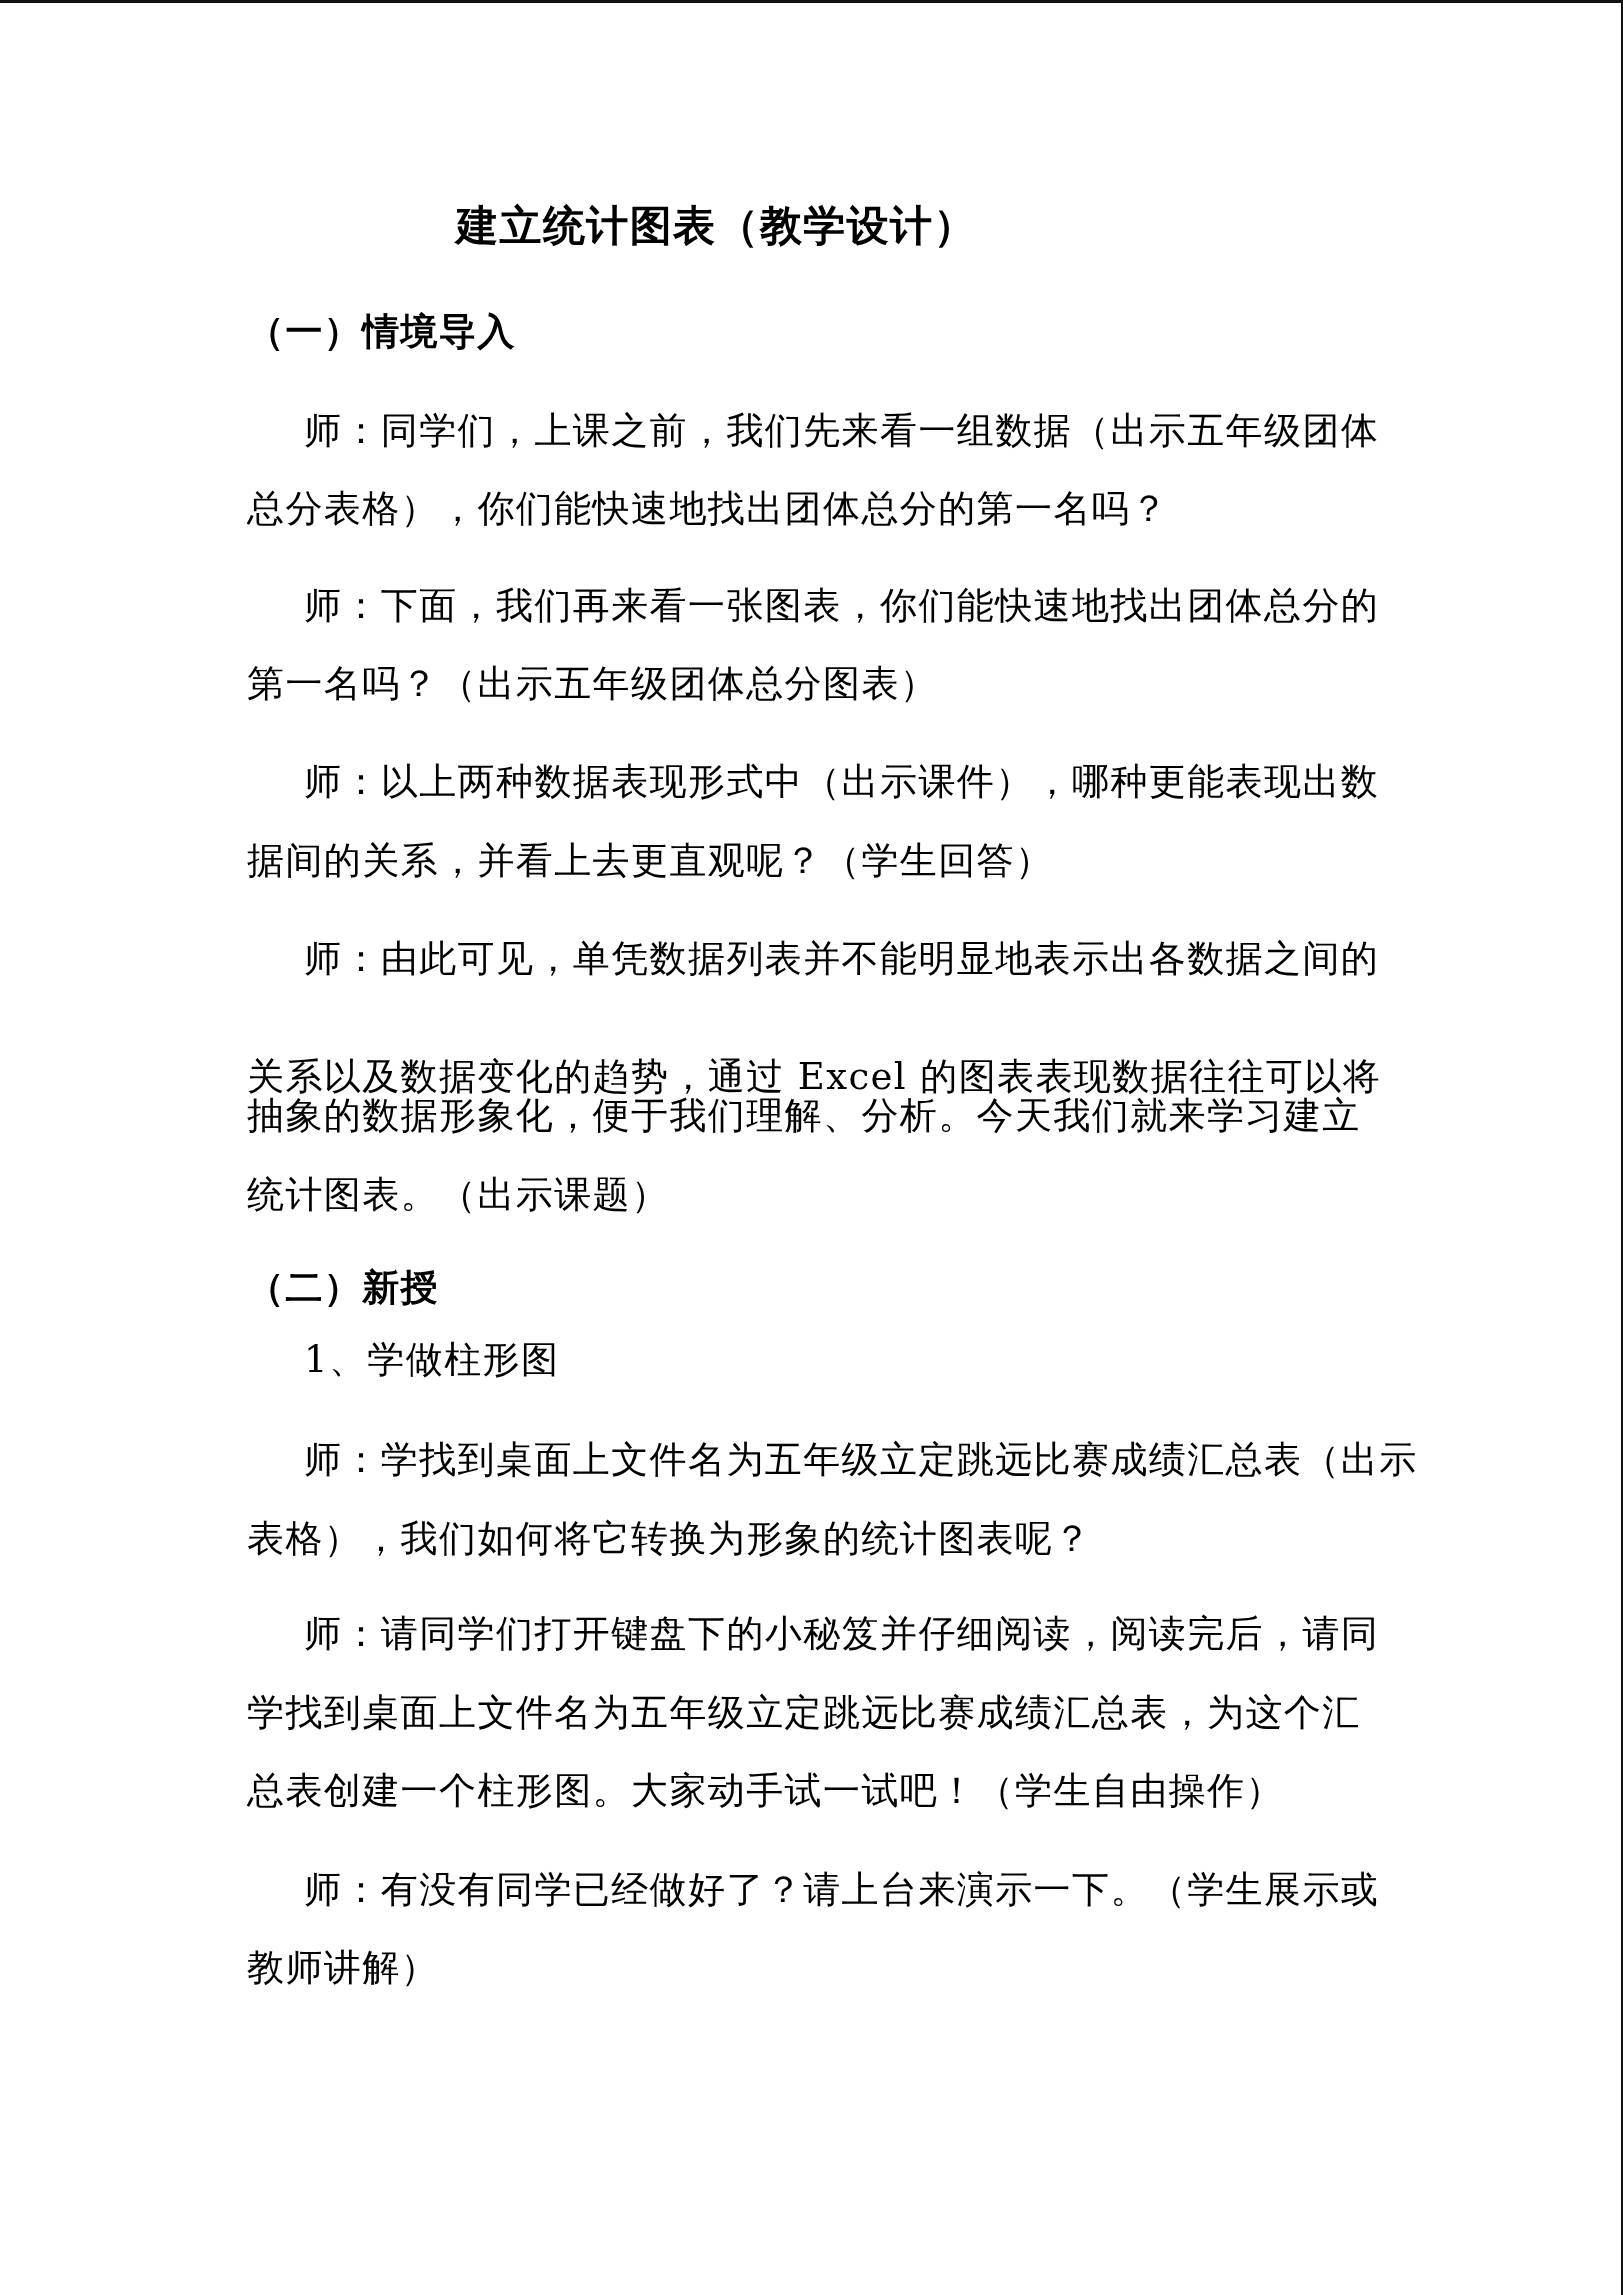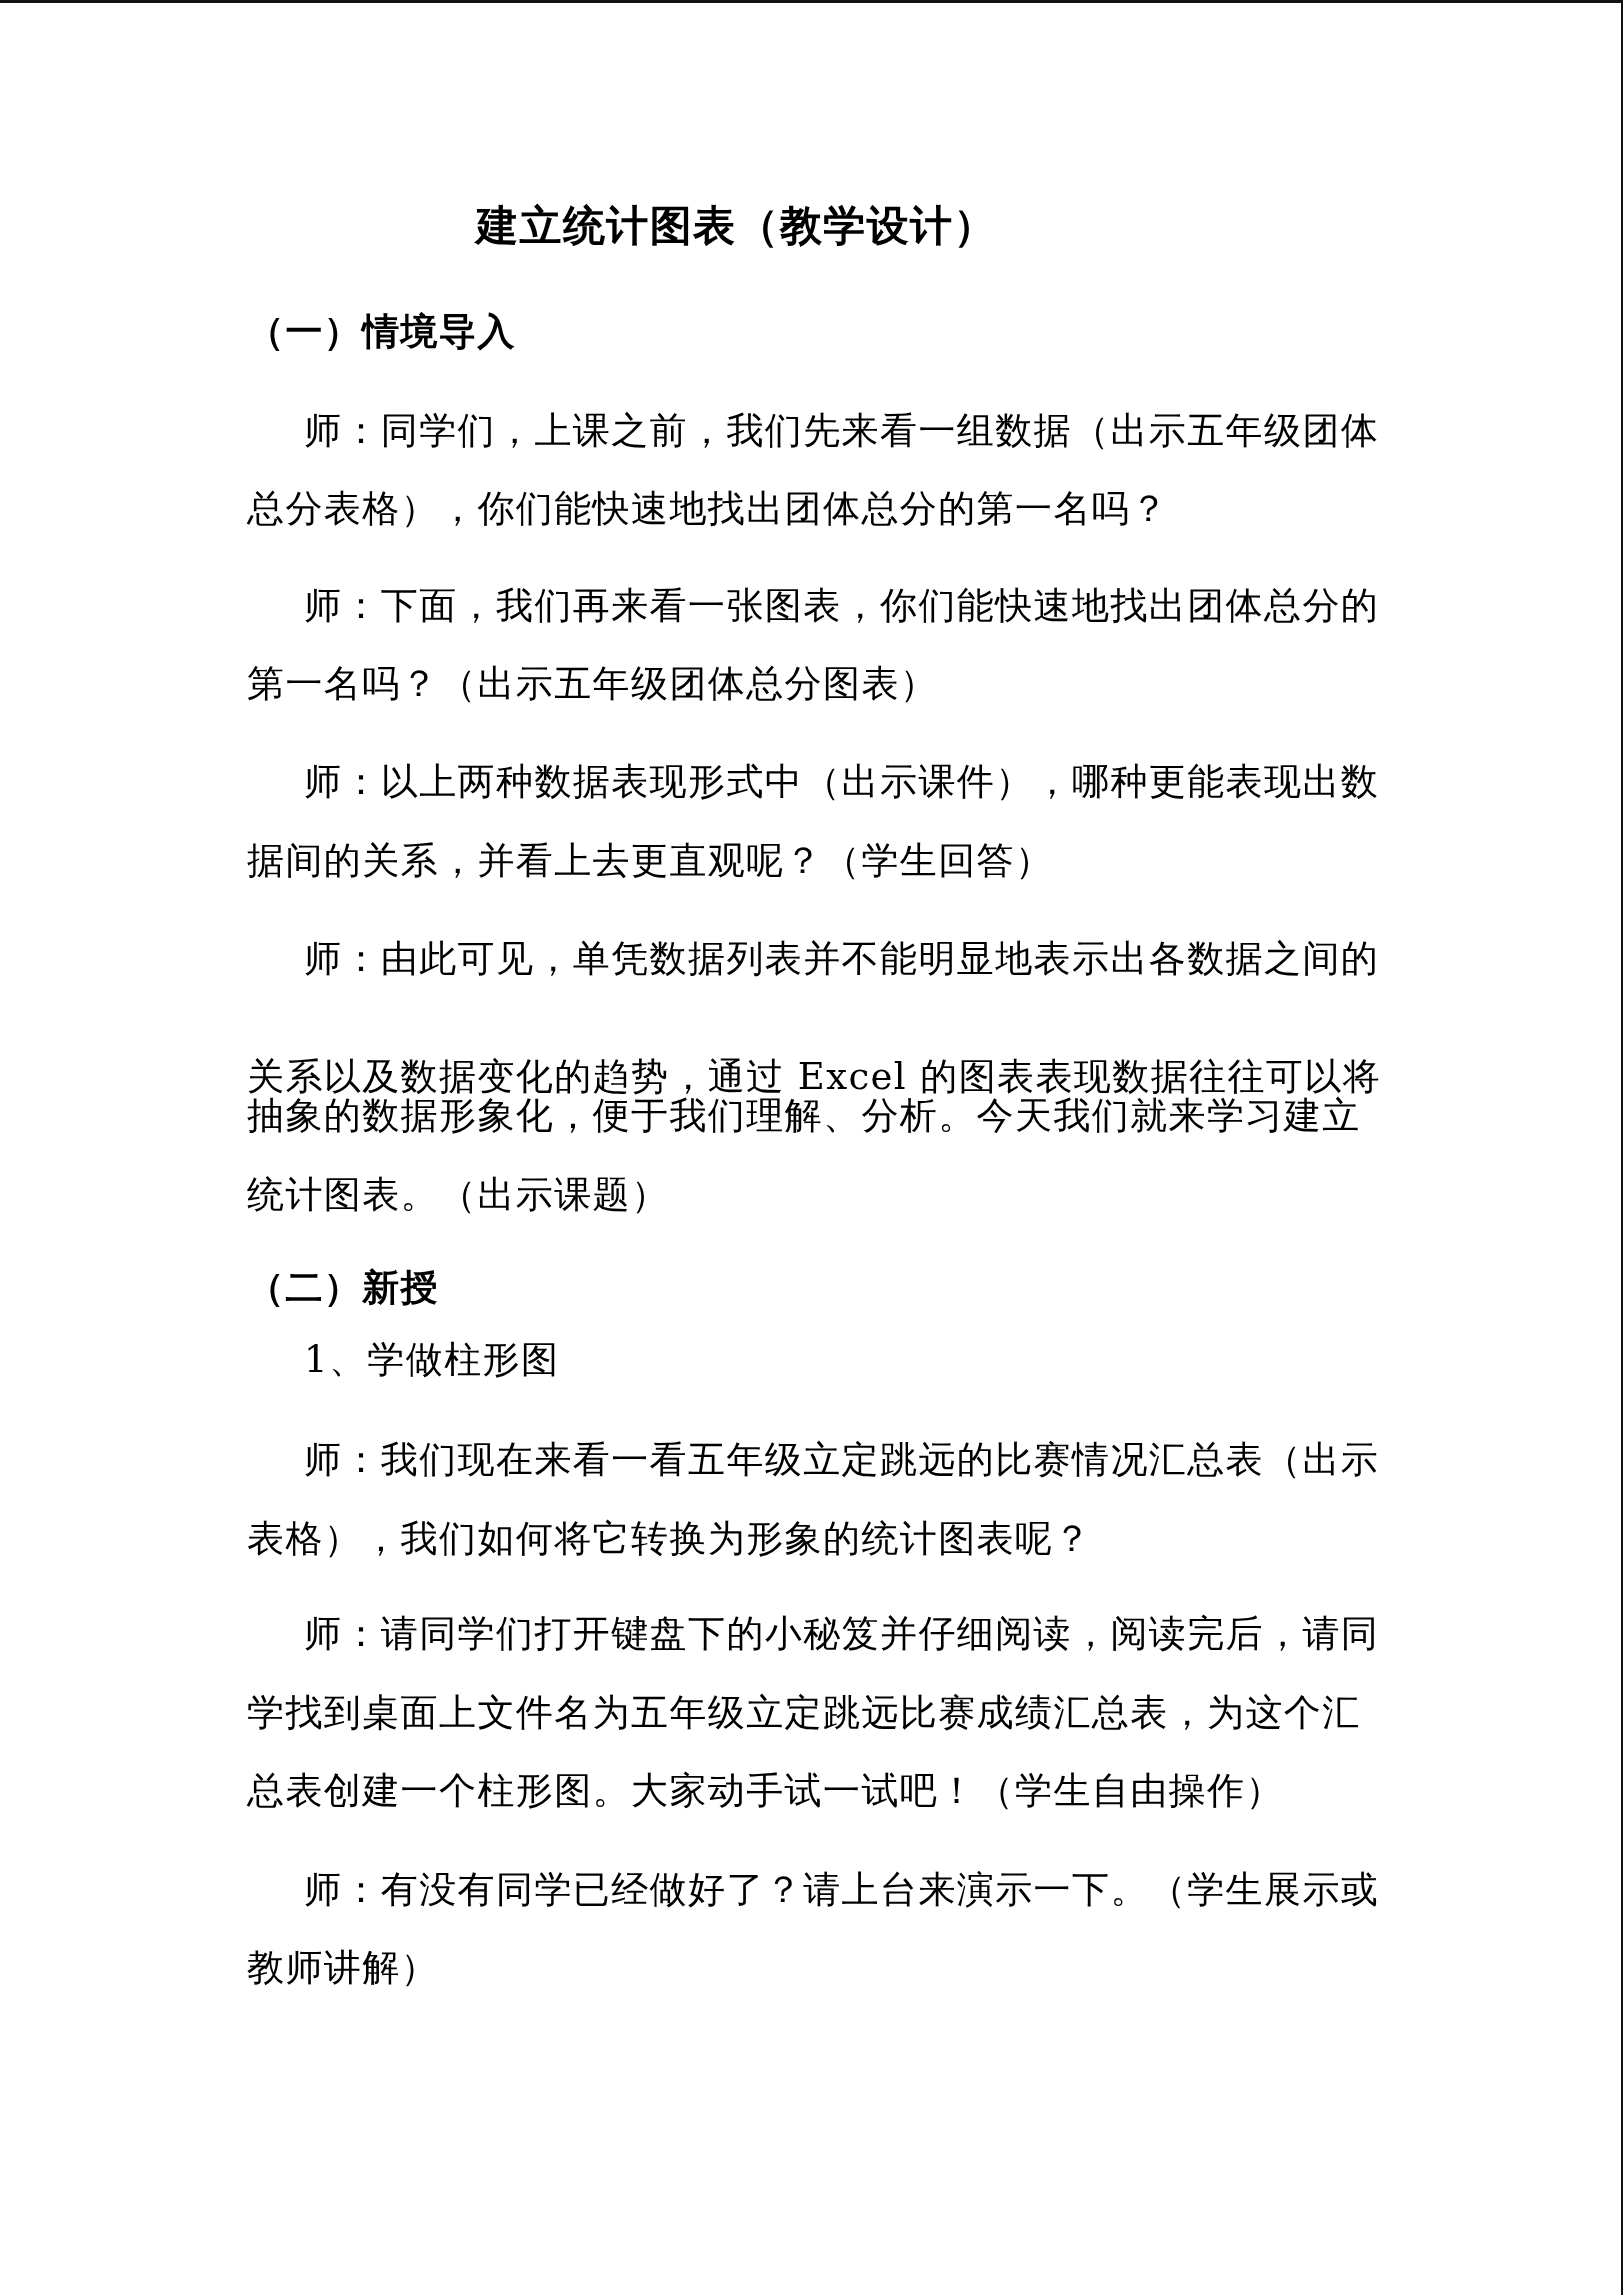--- a/index.html
+++ b/index.html
@@ -33,21 +33,20 @@
       position: absolute;
       left: 0;
       width: 1433px;
       top: 198px;
       text-align: center;
       font-size: 42px;
       font-weight: bold;
       line-height: 55px;
       letter-spacing: 1.4px;
       white-space: nowrap;
-      margin-left: 20px;
     }
     .line {
       position: absolute;
       left: 247px;
       font-size: 37px;
       line-height: 48px;
       white-space: nowrap;
       letter-spacing: 1.4px;
     }
     .indent {
@@ -80,21 +79,21 @@
 <div class="line" style="top:837px;">据间的关系，并看上去更直观呢？（学生回答）</div>
 
 <div class="line indent" style="top:935px;">师：由此可见，单凭数据列表并不能明显地表示出各数据之间的</div>
 <div class="line" style="top:1014px;margin-top:39px;">关系以及数据变化的趋势，通过 Excel 的图表表现数据往往可以将</div>
 <div class="line" style="top:1092px;">抽象的数据形象化，便于我们理解、分析。今天我们就来学习建立</div>
 <div class="line" style="top:1171px;">统计图表。（出示课题）</div>
 
 <div class="line heading" style="top:1263px;">（二）新授</div>
 <div class="line indent" style="top:1336px;">1、学做柱形图</div>
 
-<div class="line indent" style="top:1436px;">师：我们现在来看一看五年级立定跳远的比赛情况汇总表（出示</div>
+<div class="line indent" style="top:1436px;">师：学找到桌面上文件名为五年级立定跳远比赛成绩汇总表（出示</div>
 <div class="line" style="top:1515px;">表格），我们如何将它转换为形象的统计图表呢？</div>
 
 <div class="line indent" style="top:1610px;">师：请同学们打开键盘下的小秘笈并仔细阅读，阅读完后，请同</div>
 <div class="line" style="top:1689px;">学找到桌面上文件名为五年级立定跳远比赛成绩汇总表，为这个汇</div>
 <div class="line" style="top:1767px;">总表创建一个柱形图。大家动手试一试吧！（学生自由操作）</div>
 
 <div class="line indent" style="top:1866px;">师：有没有同学已经做好了？请上台来演示一下。（学生展示或</div>
 <div class="line" style="top:1944px;">教师讲解）</div>
 
 

